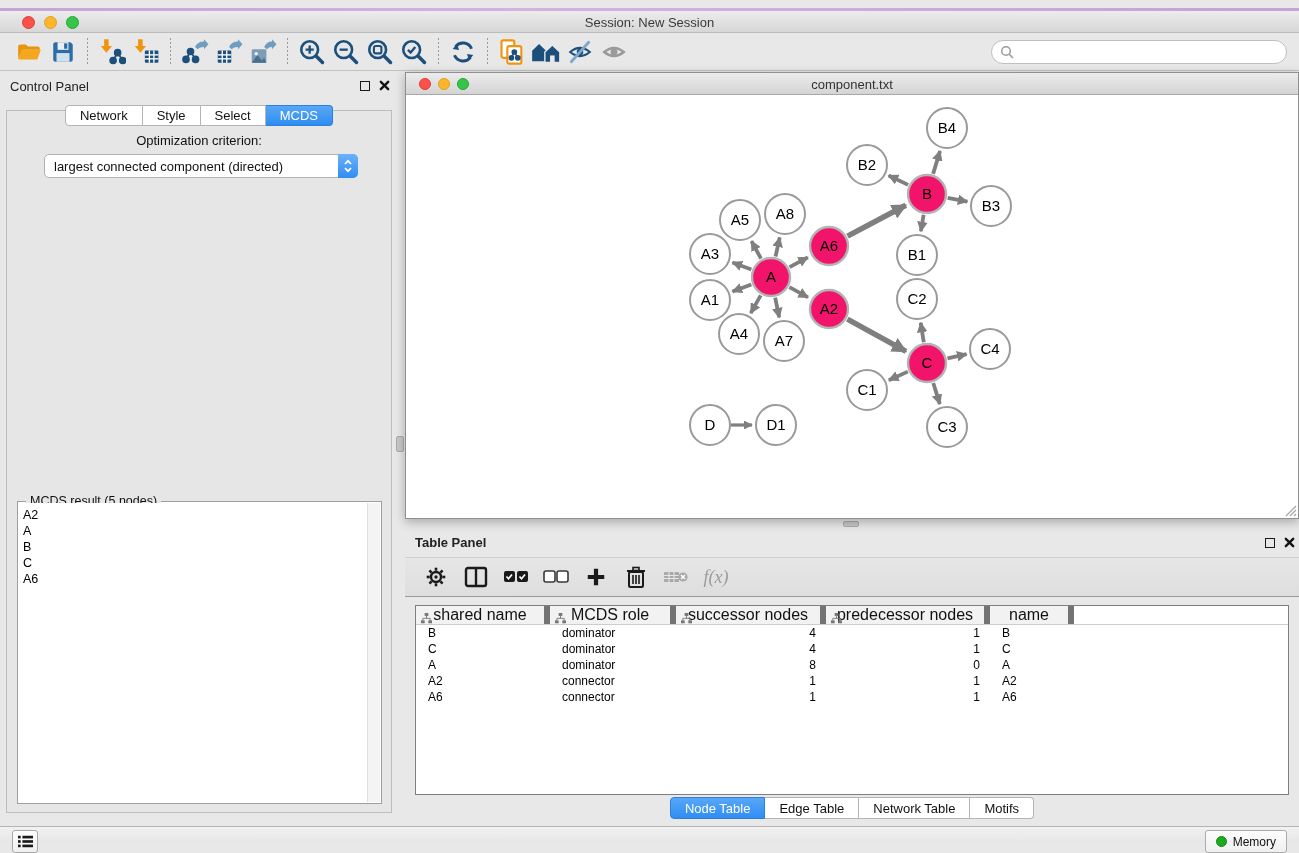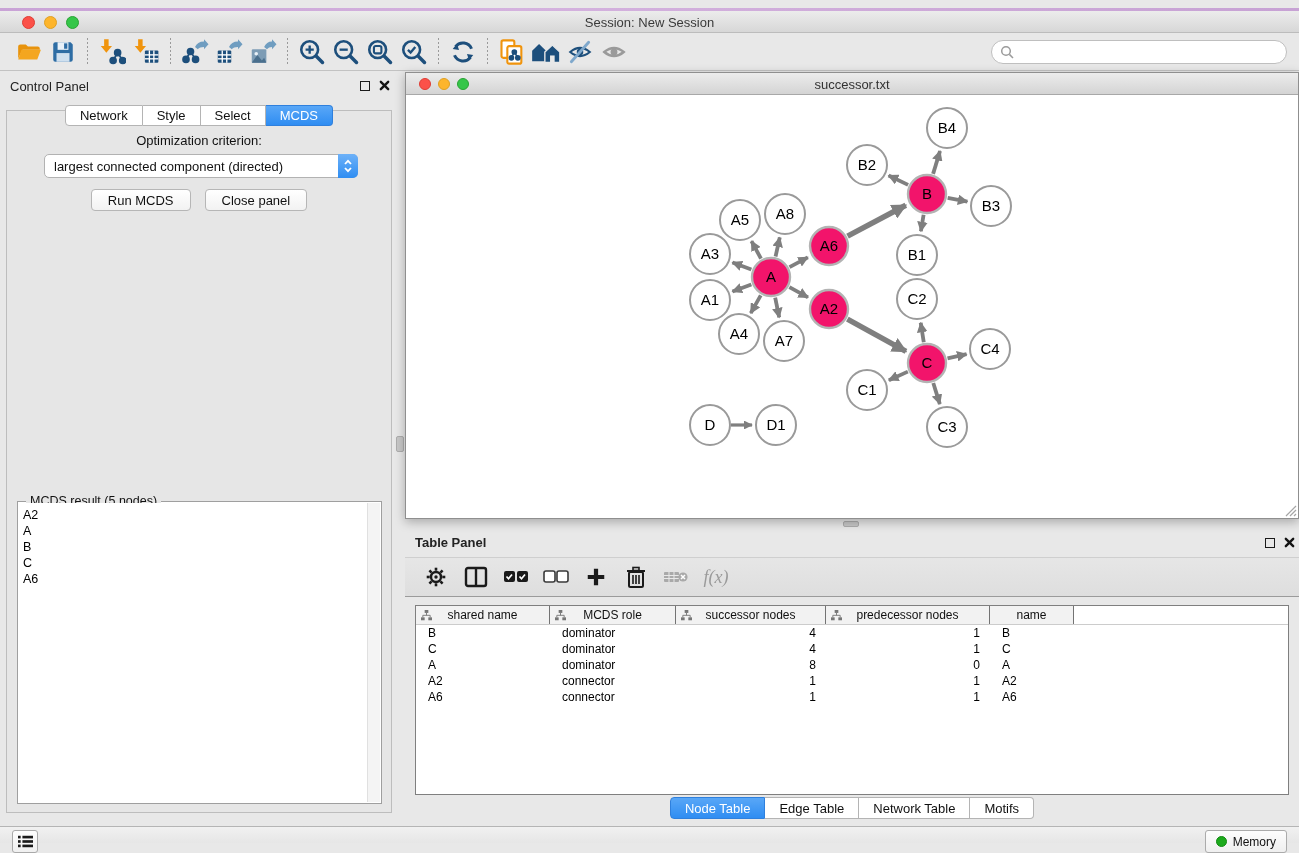--- a/index.html
+++ b/index.html
@@ -94,22 +94,22 @@
   .tp-title { position:absolute; left:10px; top:6px; font-size:13px; color:#222; }
   .tp-toolbar { position:absolute; left:0; right:0; top:28px; height:40px;
     background:linear-gradient(#e6e6e6,#dedede); border-top:1px solid #cfcfcf;
     border-bottom:1px solid #9b9b9b; display:flex; align-items:center; padding-left:16px; gap:10px; }
   .tp-tool { width:30px; height:28px; display:flex; align-items:center; justify-content:center; cursor:pointer; }
   .fx { font-family:"Liberation Serif", serif; font-style:italic; font-size:18px; color:#9a9a9a; }
 
   .table-wrap { position:absolute; left:10px; right:10px; top:76px; height:190px;
     background:#fff; border:1px solid #7f7f7f; overflow:hidden; }
   .thead { display:flex; height:19px; border-bottom:1px solid #cccccc; }
-  .th { position:relative; background:#f2f2f2; border-right:1px solid #737373;
-    font-size:12px; color:#111; display:flex; align-items:center; justify-content:center; }
+  .th { position:relative; background:#f2f2f2; border-right:6px solid #737373;
+    font-size:16px; color:#111; display:flex; align-items:center; justify-content:center; }
   .th .th-icon { position:absolute; left:5px; top:4px; }
   .trow { display:flex; height:16px; }
   .td { font-size:12px; color:#000; padding:1px 0 0 0; white-space:nowrap; overflow:hidden; }
   .td.left { padding-left:12px; text-align:left; }
   .td.right { padding-right:10px; text-align:right; }
 
   .tp-tabs { position:absolute; left:0; right:0; top:268px; display:flex; justify-content:center; }
   .tp-tabs .seg { height:22px; }
 
   
@@ -327,24 +327,20 @@
       <div class="opt-label">Optimization criterion:</div>
       <div class="dropdown">
         <span class="dropdown-value">largest connected component (directed)</span>
         <span class="stepper">
           <svg width="12" height="16" viewBox="0 0 12 16">
             <path d="M3 6 L6 2.8 L9 6" stroke="#fff" stroke-width="1.8" fill="none"></path>
             <path d="M3 10 L6 13.2 L9 10" stroke="#fff" stroke-width="1.8" fill="none"></path>
           </svg>
         </span>
       </div>
-      <div class="btn-row">
-        <button class="mac-btn">Run MCDS</button>
-        <button class="mac-btn">Close panel</button>
-      </div>
       <div class="result-box">
         <span class="result-legend">MCDS result (5 nodes)</span>
         <div class="result-list" id="result-list">
             <div class="result-item">A2</div>
             <div class="result-item">A</div>
             <div class="result-item">B</div>
             <div class="result-item">C</div>
             <div class="result-item">A6</div>
           </div>
         <div class="result-scroll"></div>
@@ -355,21 +351,21 @@
   <div class="v-grip"></div>
   <div class="h-grip"></div>
 
   <div class="network-window">
     <div class="nw-titlebar">
       <div class="nw-lights">
         <span class="nw-light light red"></span>
         <span class="nw-light light yellow"></span>
         <span class="nw-light light green"></span>
       </div>
-      <div class="nw-title">successor.txt</div>
+      <div class="nw-title">component.txt</div>
     </div>
     <div class="nw-canvas">
       <svg id="graph-svg" xmlns="http://www.w3.org/2000/svg" width="892" height="424">
           <defs>
             <marker id="arrow" viewBox="0 0 10 10" refX="9" refY="5" markerWidth="2.8" markerHeight="2.8" orient="auto-start-reverse">
               <path d="M0 0 L10 5 L0 10 z" fill="#7f7f7f"></path>
             </marker>
           </defs>
           <line x1="354.96678911489033" y1="163.55183804995966" x2="345.4665267258396" y2="146.08361365718898" stroke="#7f7f7f" stroke-width="3.8" marker-end="url(#arrow)"></line>
           <line x1="369.5555396141918" y1="161.500071736137" x2="373.79366901235227" y2="142.42848944441488" stroke="#7f7f7f" stroke-width="3.8" marker-end="url(#arrow)"></line>

